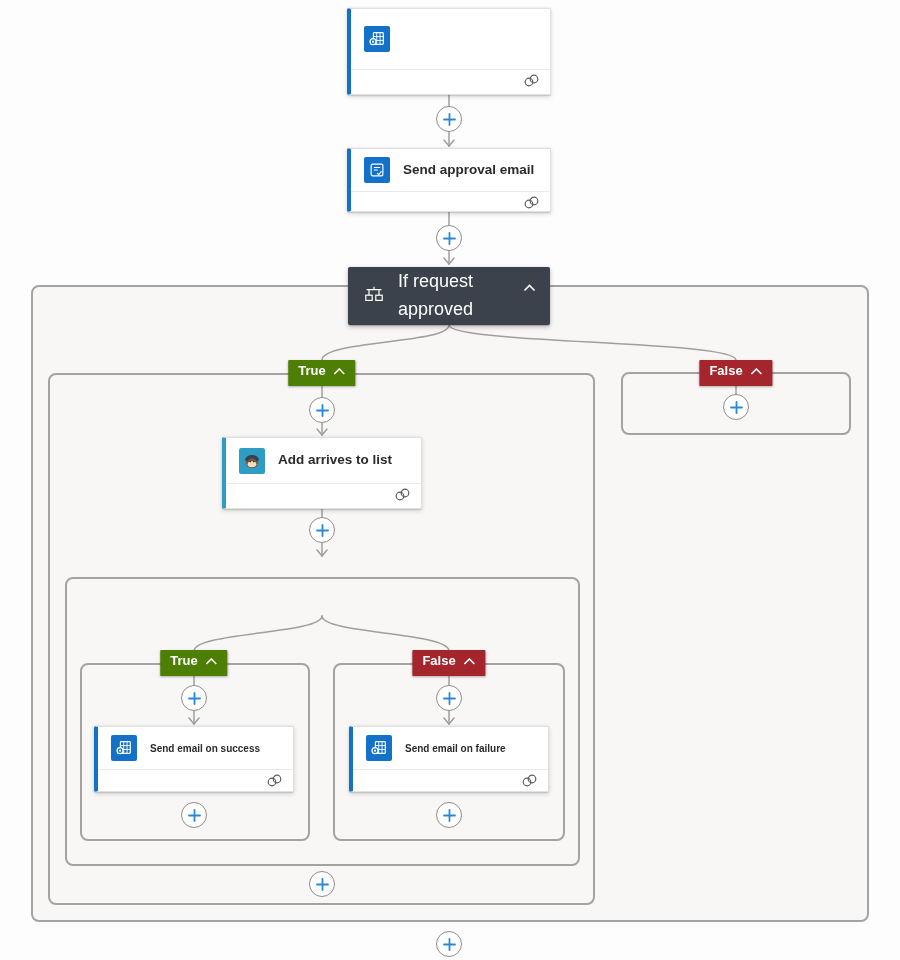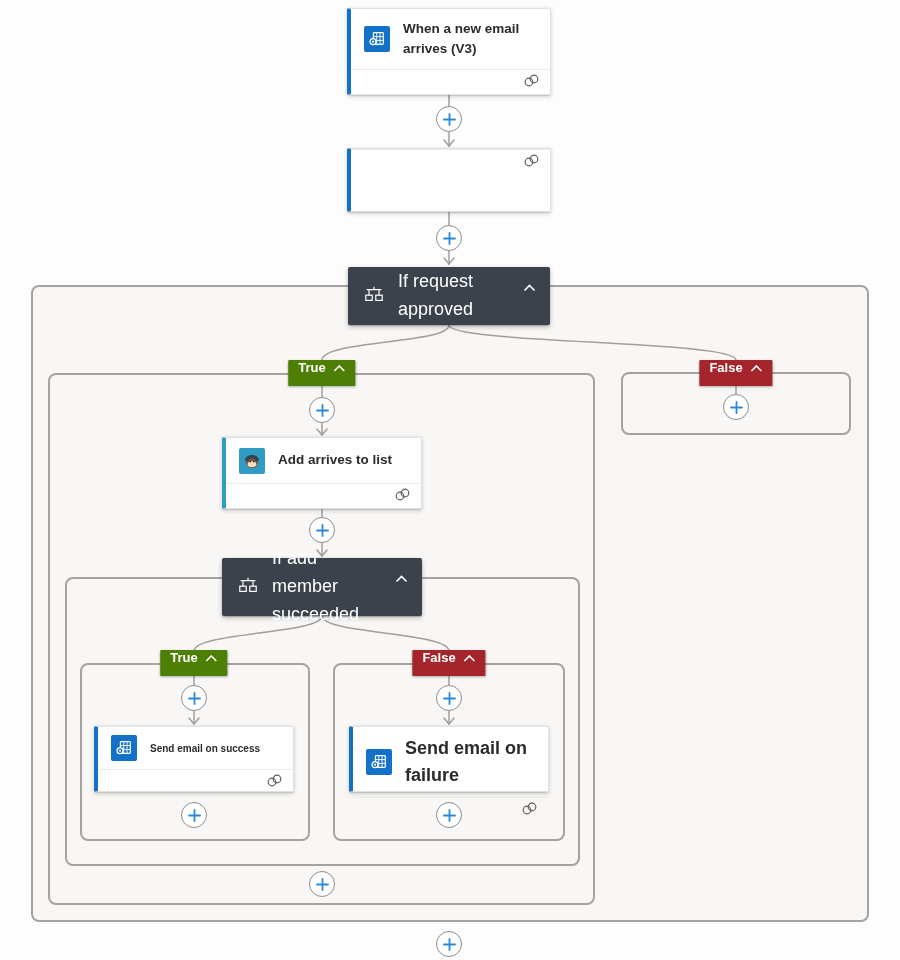--- a/index.html
+++ b/index.html
@@ -58,22 +58,22 @@
     cursor:pointer;
   }
   .cond-title{font-size:18px;font-weight:400;line-height:1.55;width:118px}
   .cond .collapse{
     margin-left:auto;align-self:flex-start;margin-top:11px;
     background:none;border:none;cursor:pointer;padding:2px;
   }
   
   .badge{
     position:absolute;z-index:7;transform:translateX(-50%);
-    height:26px;padding:0 10px;border-radius:1px;
-    display:flex;align-items:flex-start;gap:8px;color:#fff;
+    height:26px;padding:8px 10px;border-radius:1px;
+    display:flex;align-items:flex-end;gap:8px;color:#fff;
     font-size:13px;font-weight:700;
     box-shadow:0 1px 2.5px rgba(0,0,0,.3);cursor:pointer;
   }
   .badge.true{background:var(--true-green)}
   .badge.false{background:var(--false-red)}
   
   .plus{
     position:absolute;z-index:8;width:26px;height:26px;border-radius:50%;
     background:#fff;border:1px solid #8f8d8b;cursor:pointer;
     display:flex;align-items:center;justify-content:center;padding:0;
@@ -120,39 +120,48 @@
   <div class="card" style="left:347px;top:8px;width:204px;height:87px;--accent:var(--accent-blue)">
     <div class="card-body">
       <span class="tile blue">
         <svg width="18" height="18" viewBox="0 0 20 20">
           <rect x="6" y="3" width="11" height="13" rx="1" fill="none" stroke="#fff" stroke-width="1.3"></rect>
           <path d="M9.7,3 V16 M13.4,3 V16 M6,7.3 H17 M6,11.6 H17" stroke="#fff" stroke-width="1"></path>
           <circle cx="5.6" cy="13" r="4" fill="#fff"></circle>
           <circle cx="5.6" cy="13" r="1.9" fill="none" stroke="#1372c8" stroke-width="1.4"></circle>
         </svg>
       </span>
-      <span class="card-title" style="width:122px">When a new email arrives (V3)</span>
     </div>
     <div class="card-foot">
       <span>
         <svg width="17" height="13" viewBox="0 0 17 13">
           <circle cx="6" cy="8" r="3.8" fill="none" stroke="#5f5d5b" stroke-width="1.2"></circle>
           <circle cx="11" cy="5" r="3.8" fill="none" stroke="#5f5d5b" stroke-width="1.2"></circle>
         </svg>
       </span>
     </div>
   </div>
 
   <button class="plus" style="left:436px;top:106px">
     <svg width="13" height="13" viewBox="0 0 13 13">
         <path d="M6.5,1 V12 M1,6.5 H12" stroke="#2b88d8" stroke-width="1.8" stroke-linecap="round"></path>
       </svg>
   </button>
 
   <div class="card" style="left:347px;top:148px;width:204px;height:64px;--accent:var(--accent-blue)">
+    <div class="card-body">
+      <span class="tile blue">
+        <svg width="18" height="18" viewBox="0 0 20 20">
+          <rect x="3.5" y="3.5" width="13" height="13" rx="1.5" fill="none" stroke="#fff" stroke-width="1.3"></rect>
+          <path d="M6.5,7.2 H13.5 M6.5,10 H10.8" stroke="#fff" stroke-width="1.2"></path>
+          <path d="M10.2,13.6 L12,15.2 L15,11.4" fill="none" stroke="#fff" stroke-width="1.4"></path>
+        </svg>
+      </span>
+      <span class="card-title">Send approval email</span>
+    </div>
     <div class="card-foot">
       <span>
         <svg width="17" height="13" viewBox="0 0 17 13">
           <circle cx="6" cy="8" r="3.8" fill="none" stroke="#5f5d5b" stroke-width="1.2"></circle>
           <circle cx="11" cy="5" r="3.8" fill="none" stroke="#5f5d5b" stroke-width="1.2"></circle>
         </svg>
       </span>
     </div>
   </div>
 
@@ -230,35 +239,20 @@
       </span>
     </div>
   </div>
 
   <button class="plus" style="left:309px;top:517px">
     <svg width="13" height="13" viewBox="0 0 13 13">
         <path d="M6.5,1 V12 M1,6.5 H12" stroke="#2b88d8" stroke-width="1.8" stroke-linecap="round"></path>
       </svg>
   </button>
 
-  <div class="cond" style="left:222px;top:558px;width:200px;height:58px">
-    <span>
-      <svg width="20" height="17" viewBox="0 0 20 17">
-        <path d="M10,0.8 V3.6 M2.6,3.6 H17.4 M5,3.6 V9.2 M15,3.6 V9.2" fill="none" stroke="#fff" stroke-width="1.2"></path>
-        <rect x="1.8" y="9.2" width="6.4" height="5.2" fill="none" stroke="#fff" stroke-width="1.2"></rect>
-        <rect x="11.8" y="9.2" width="6.4" height="5.2" fill="none" stroke="#fff" stroke-width="1.2"></rect>
-      </svg>
-    </span>
-    <span class="cond-title">If add member succeeded</span>
-    <button class="collapse">
-      <svg width="13" height="8" viewBox="0 0 13 8">
-          <path d="M1.5,6.5 L6.5,1.5 L11.5,6.5" fill="none" stroke="#fff" stroke-width="1.6"></path>
-        </svg>
-    </button>
-  </div>
 
   <div class="badge true" style="left:194px;top:650px">
     <span>True</span>
     <span>
       <svg width="12" height="7" viewBox="0 0 12 7">
           <path d="M1,6 L6,1 L11,6" fill="none" stroke="#fff" stroke-width="1.6"></path>
         </svg>
     </span>
   </div>
 
@@ -308,21 +302,21 @@
   <div class="card" style="left:349px;top:726px;width:200px;height:66px;--accent:var(--accent-blue)">
     <div class="card-body">
       <span class="tile blue">
         <svg width="18" height="18" viewBox="0 0 20 20">
           <rect x="6" y="3" width="11" height="13" rx="1" fill="none" stroke="#fff" stroke-width="1.3"></rect>
           <path d="M9.7,3 V16 M13.4,3 V16 M6,7.3 H17 M6,11.6 H17" stroke="#fff" stroke-width="1"></path>
           <circle cx="5.6" cy="13" r="4" fill="#fff"></circle>
           <circle cx="5.6" cy="13" r="1.9" fill="none" stroke="#1372c8" stroke-width="1.4"></circle>
         </svg>
       </span>
-      <span class="card-title" style="font-size:18px">Send email on failure</span>
+      <span class="card-title" style="font-size:10px">Send email on failure</span>
     </div>
     <div class="card-foot">
       <span>
         <svg width="17" height="13" viewBox="0 0 17 13">
           <circle cx="6" cy="8" r="3.8" fill="none" stroke="#5f5d5b" stroke-width="1.2"></circle>
           <circle cx="11" cy="5" r="3.8" fill="none" stroke="#5f5d5b" stroke-width="1.2"></circle>
         </svg>
       </span>
     </div>
   </div>

